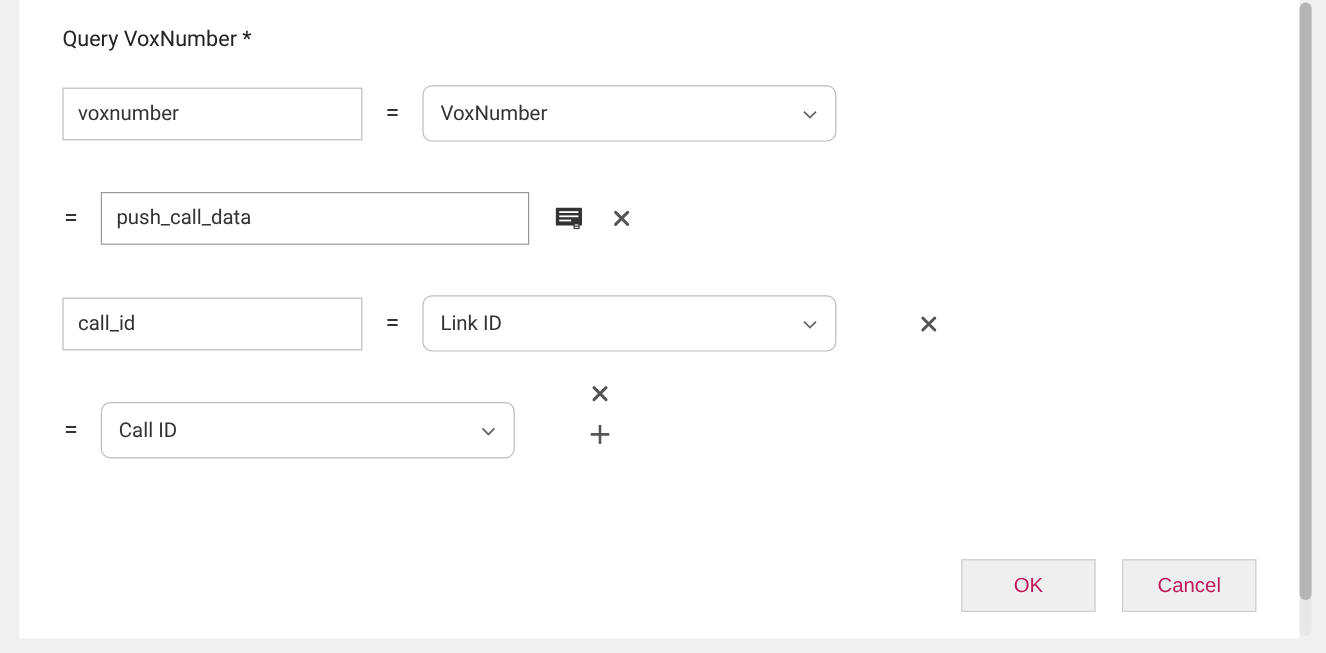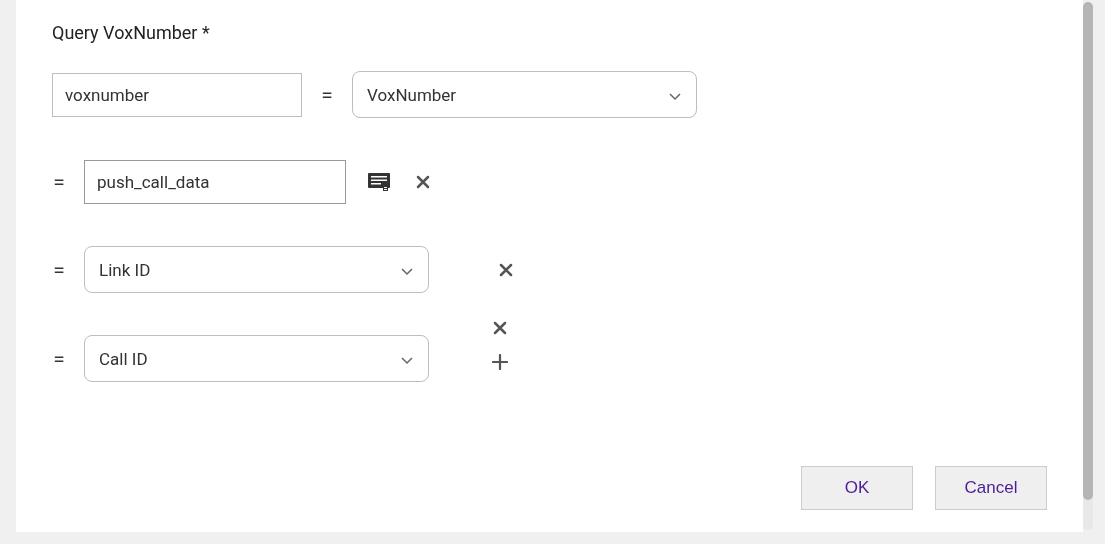--- a/index.html
+++ b/index.html
@@ -97,21 +97,21 @@
       cursor: pointer;
     }
     .select-caret {
       position: absolute;
       right: 16px;
       top: 50%;
       transform: translateY(-50%);
       pointer-events: none;
     }
     .text-input {
-      width: 262px;
+      width: 357px;
       height: 44px;
       border: 1px solid #999;
       background: #fff;
       padding: 0 12px;
       font-size: 17px;
       color: #333;
       font-family: inherit;
     }
     .row-tail {
       display: flex;
@@ -143,21 +143,21 @@
       justify-content: flex-end;
       gap: 22px;
       padding-top: 30px;
     }
     .btn {
       min-width: 112px;
       height: 44px;
       background: #efefef;
       border: 1px solid #ccc;
       font-size: 17px;
-      color: #4c1d95;
+      color: #be185d;
       cursor: pointer;
       padding: 0 20px;
     }
   </style>
 </head>
 <body>
 
 <div class="outer">
   <div class="panel">
     <div class="section-title">Query VoxNumber *</div>
@@ -197,20 +197,21 @@
           </span>
           <span class="icon-btn">
             <svg width="14" height="14" viewBox="0 0 14 14">
                 <path d="M2 2l10 10M12 2L2 12" stroke="#555" stroke-width="2.5" stroke-linecap="round"></path>
               </svg>
           </span>
         </div>
       </div>
 
       <div class="row">
+        <input class="key-input" type="text" value="call_id" style="">
         <span class="eq">=</span>
         <div class="select-wrap">
           <div class="select-field">
             <span>Link ID</span>
           </div>
           <span class="select-caret">
             <svg width="12" height="8" viewBox="0 0 12 8">
                 <path d="M1 1l5 5 5-5" stroke="#666" stroke-width="1.5" fill="none"></path>
               </svg>
           </span>

